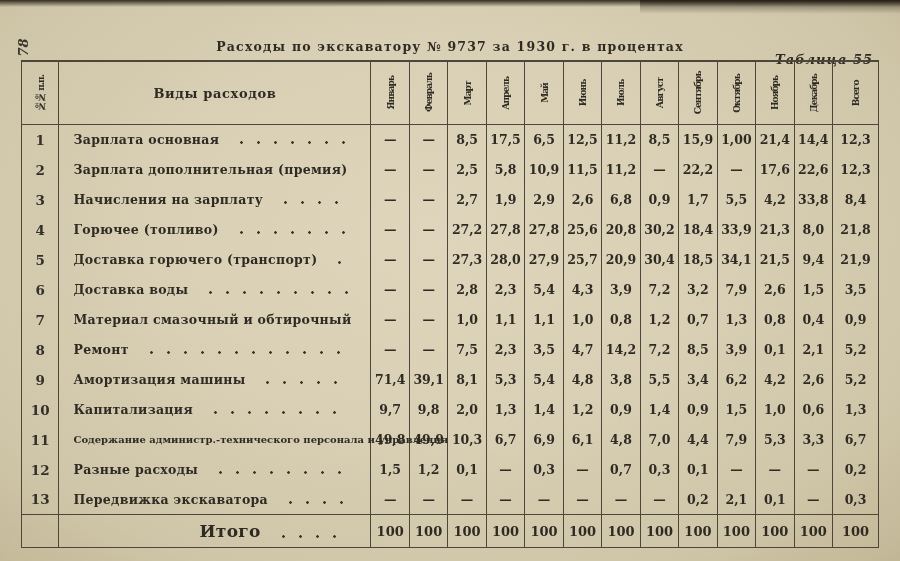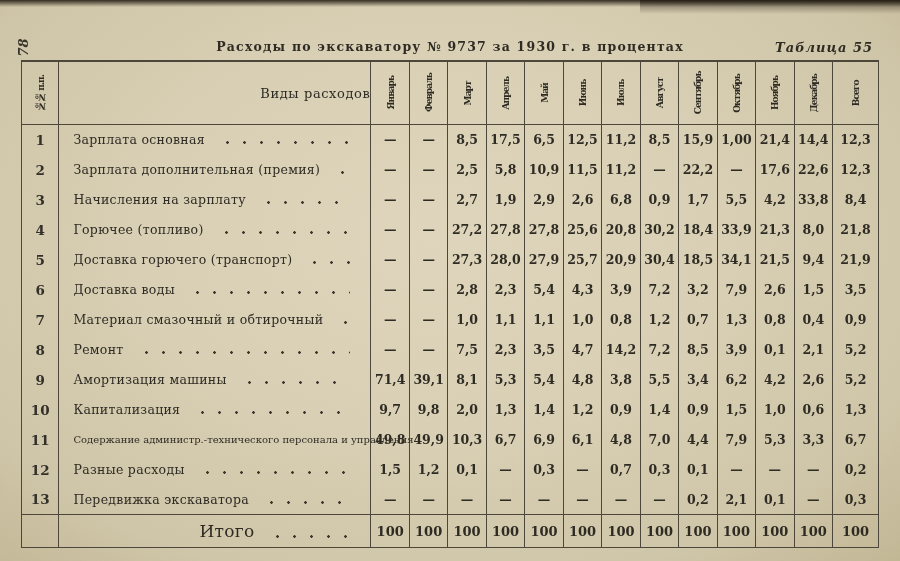--- a/index.html
+++ b/index.html
@@ -31,21 +31,21 @@
   }
   .caption {
     position: absolute; top: 36px; left: 21px; width: 858px;
     text-align: center;
   }
   .title {
     font-size: 12.5px; font-weight: 700; letter-spacing: 1.2px;
     color: #2e2b23;
   }
   .tab-label {
-    position: absolute; right: 6px; top: 4px;
+    position: absolute; right: 6px; top: 16px;
     font-size: 13px; font-style: italic; font-weight: 600;
     letter-spacing: 1px;
     color: #2e2b23;
   }
   .table-wrap { position: absolute; top: 60px; left: 21px; width: 858px; }
   table {
     width: 100%;
     border-collapse: collapse;
     table-layout: fixed;
     border: 1.5px solid #4c473a;
@@ -59,32 +59,32 @@
     display: flex; align-items: center; justify-content: center;
   }
   .vtext {
     writing-mode: vertical-rl;
     transform: rotate(180deg) scaleY(0.9);
     white-space: nowrap;
     font-weight: 700; font-size: 10px; letter-spacing: -1px;
     color: #2e2b23;
   }
   .expense-head {
-    font-size: 13px; font-weight: 400; letter-spacing: 0.6px;
-    text-align: right; color: #2e2b23;
+    font-size: 13px; font-weight: 700; letter-spacing: 0.6px;
+    text-align: center; color: #2e2b23;
   }
   tbody tr { height: 30px; }
   .num-col { text-align: center; font-weight: 700; font-size: 13.5px; }
   .label-col { vertical-align: middle; }
   .label-wrap {
     display: flex; align-items: baseline;
     padding: 0 10px 0 14px;
   }
   .rlabel {
-    font-weight: 400; font-size: 12.5px; letter-spacing: 0.3px;
+    font-weight: 700; font-size: 12.5px; letter-spacing: 0.3px;
     white-space: nowrap; color: #2e2b23;
   }
   .rlabel.small { font-size: 10px; letter-spacing: 0; }
   .leader {
     flex: 1; height: 3px; margin: 0 10px 3px 14px; align-self: flex-end;
     background-image: radial-gradient(circle, #3a362c 1.2px, rgba(0,0,0,0) 1.5px);
     background-size: 17px 3px; background-repeat: repeat-x;
     background-position: left bottom;
     min-width: 0;
   }

